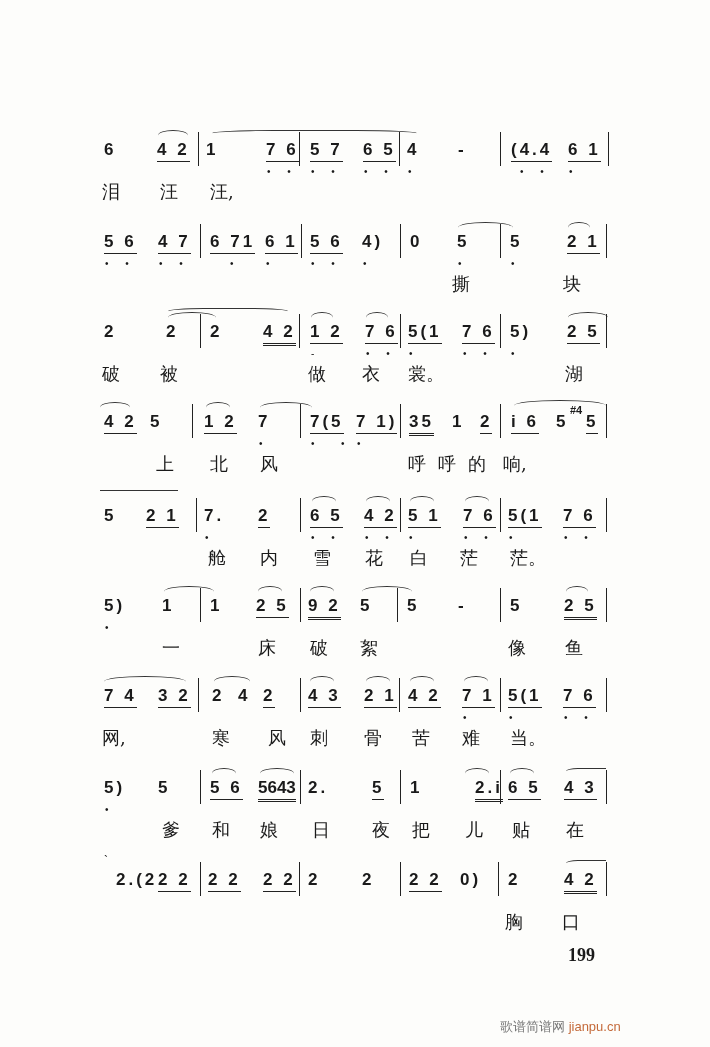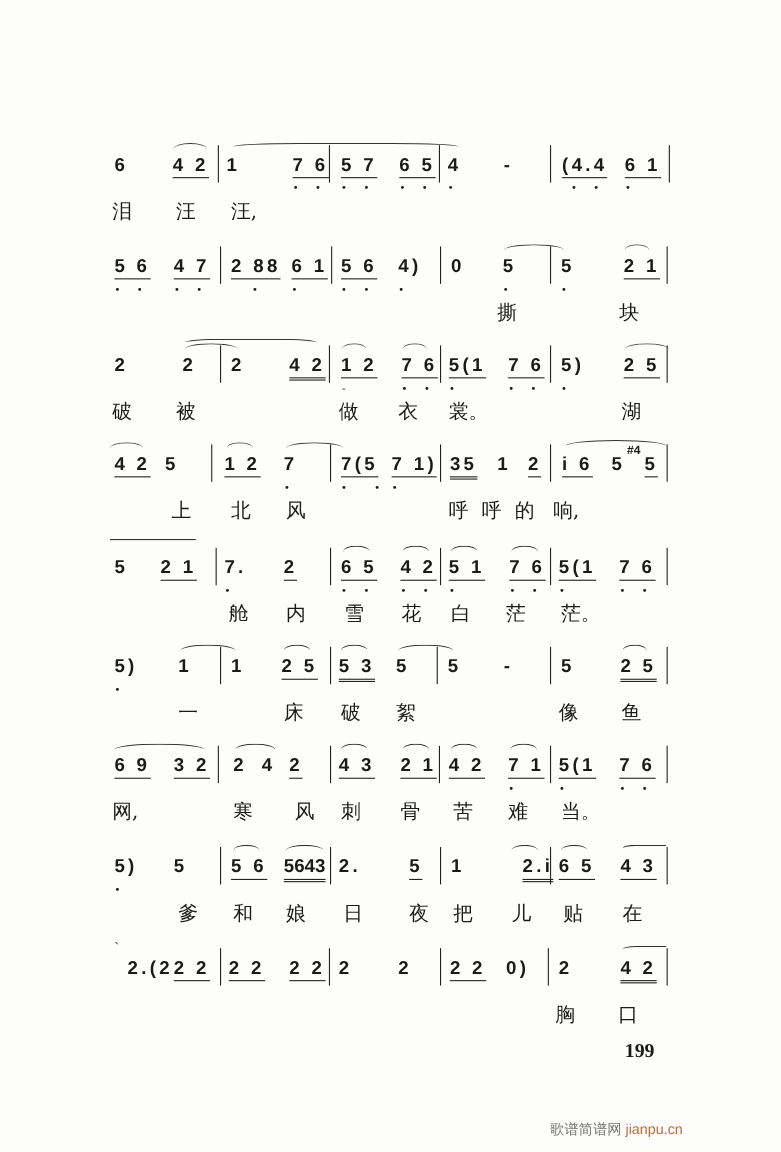--- a/index.html
+++ b/index.html
@@ -55,21 +55,21 @@
     <span class="lyr" style="left:110px">汪,</span>
   </div>
 
   <div class="line" style="top:222px">
     <div class="notes">
       <span class="n u" style="left:4px">5 6</span>
       <span class="dots" style="left:5px">• •</span>
       <span class="n u" style="left:58px">4 7</span>
       <span class="dots" style="left:59px">• •</span>
       <span class="bar" style="left:100px"></span>
-      <span class="n u" style="left:110px">2 88</span>
+      <span class="n u" style="left:110px">6 71</span>
       <span class="dots" style="left:130px">•</span>
       <span class="n u" style="left:165px">6 1</span>
       <span class="dots" style="left:166px">•</span>
       <span class="bar" style="left:201px"></span>
       <span class="n u" style="left:210px">5 6</span>
       <span class="dots" style="left:211px">• •</span>
       <span class="n" style="left:262px">4)</span>
       <span class="dots" style="left:263px">•</span>
       <span class="bar" style="left:300px"></span>
       <span class="n" style="left:310px">0</span>
@@ -204,21 +204,21 @@
       <span class="n" style="left:4px">5)</span>
       <span class="dots" style="left:5px">•</span>
       <span class="slur" style="left:64px;width:50px"></span>
       <span class="n" style="left:62px">1</span>
       <span class="bar" style="left:100px"></span>
       <span class="n" style="left:110px">1</span>
       <span class="slur" style="left:158px;width:24px"></span>
       <span class="n u" style="left:156px">2 5</span>
       <span class="bar" style="left:200px"></span>
       <span class="slur" style="left:210px;width:24px"></span>
-      <span class="n uu" style="left:208px">5 3</span>
+      <span class="n uu" style="left:208px">9 2</span>
       <span class="slur" style="left:262px;width:50px"></span>
       <span class="n" style="left:260px">5</span>
       <span class="bar" style="left:297px"></span>
       <span class="n" style="left:307px">5</span>
       <span class="n" style="left:358px">-</span>
       <span class="bar" style="left:400px"></span>
       <span class="n" style="left:410px">5</span>
       <span class="slur" style="left:466px;width:22px"></span>
       <span class="n uu" style="left:464px">2 5</span>
       <span class="bar" style="left:506px"></span>
@@ -227,21 +227,21 @@
     <span class="lyr" style="left:158px">床</span>
     <span class="lyr" style="left:210px">破</span>
     <span class="lyr" style="left:260px">絮</span>
     <span class="lyr" style="left:408px">像</span>
     <span class="lyr" style="left:465px">鱼</span>
   </div>
 
   <div class="line" style="top:676px">
     <div class="notes">
       <span class="slur" style="left:4px;width:82px"></span>
-      <span class="n u" style="left:4px">6 9</span>
+      <span class="n u" style="left:4px">7 4</span>
       <span class="n u" style="left:58px">3 2</span>
       <span class="bar" style="left:98px"></span>
       <span class="slur" style="left:114px;width:36px"></span>
       <span class="n" style="left:112px">2</span>
       <span class="n" style="left:138px">4</span>
       <span class="n u" style="left:163px">2</span>
       <span class="bar" style="left:200px"></span>
       <span class="slur" style="left:210px;width:24px"></span>
       <span class="n u" style="left:208px">4 3</span>
       <span class="slur" style="left:266px;width:24px"></span>

